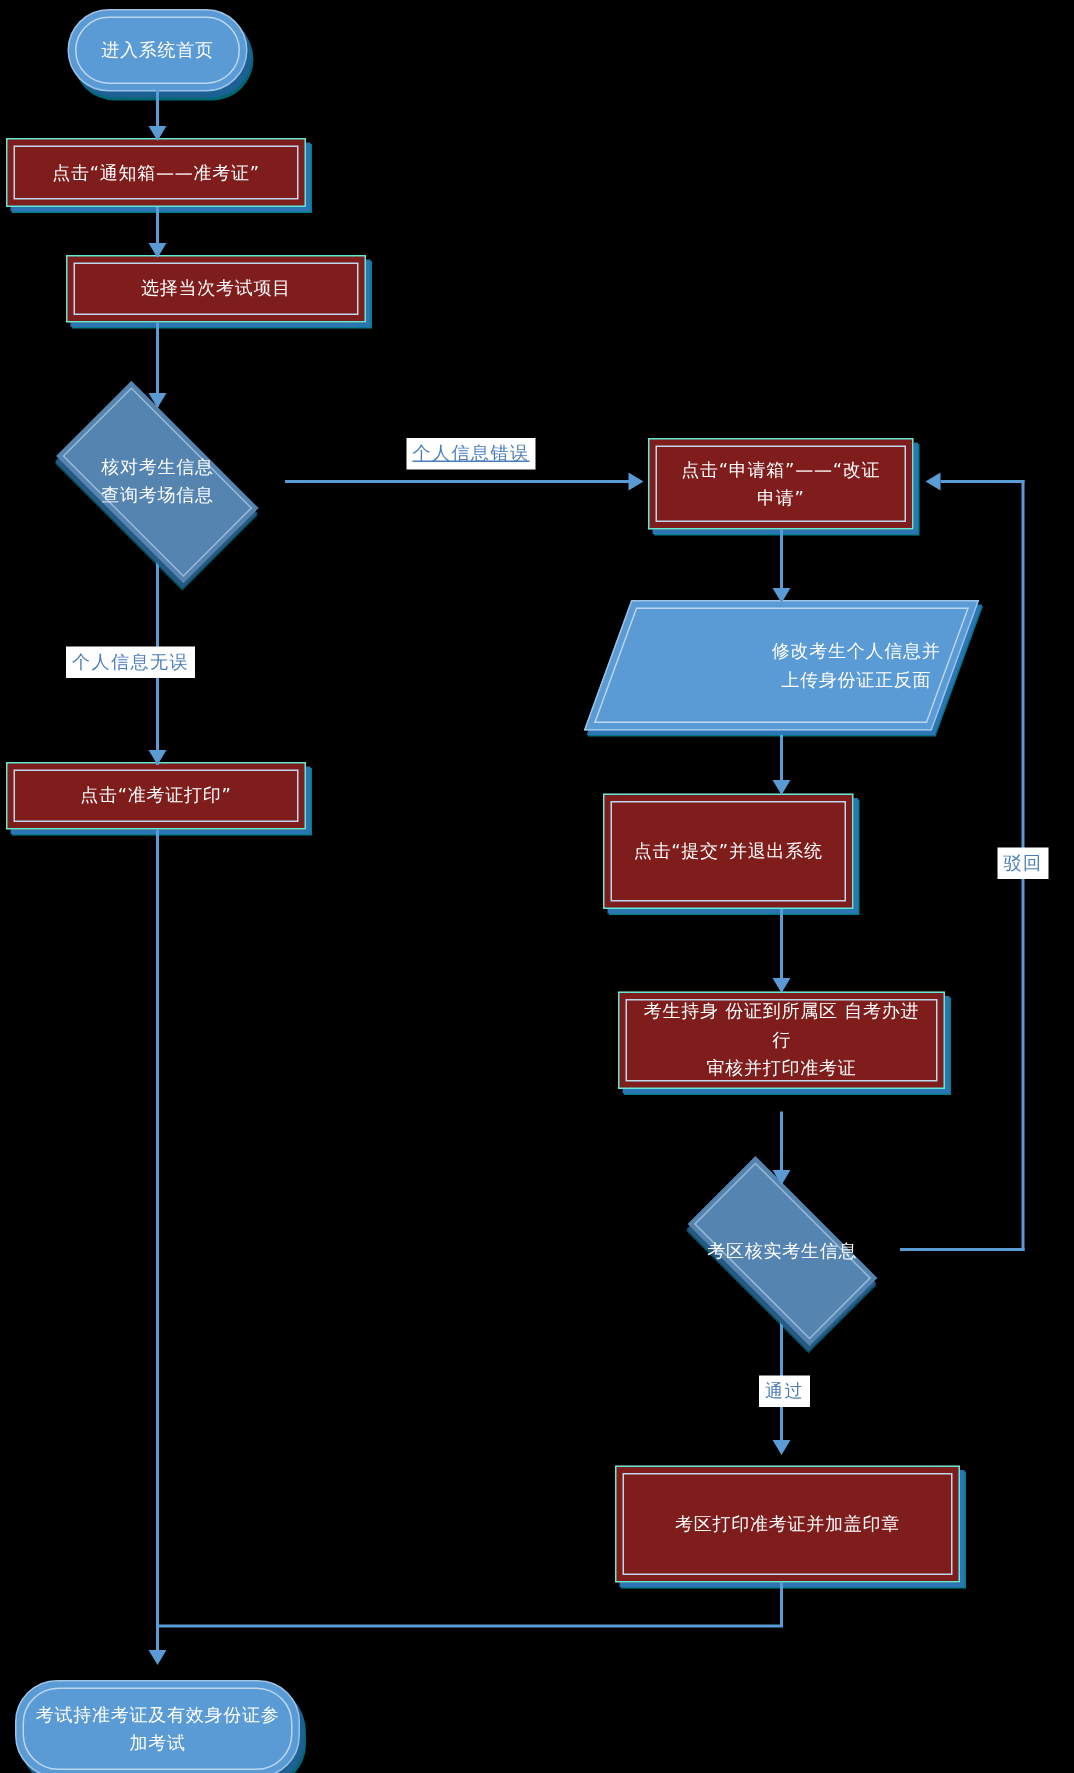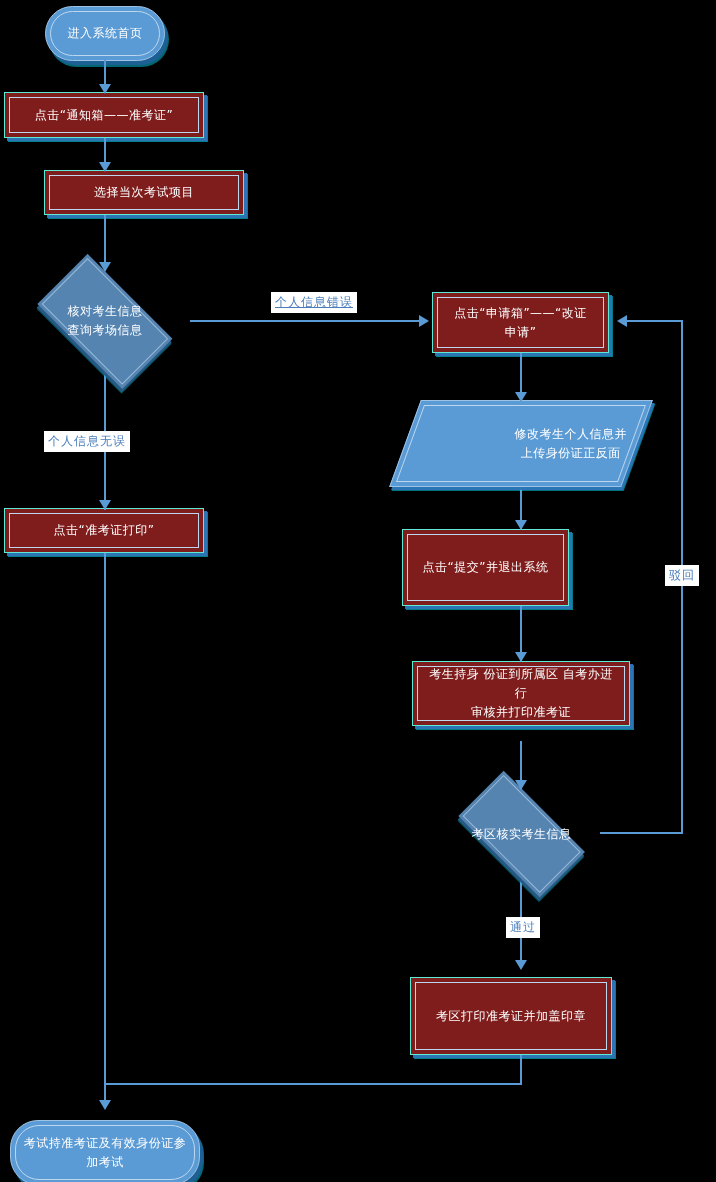--- a/index.html
+++ b/index.html
@@ -245,21 +245,21 @@
   <div class="node proc" style="left:412px;top:661px;width:218px;height:65px;">
     <span class="lbl">考生持身 份证到所属区 自考办进行
 审核并打印准考证</span>
   </div>
 
   <div class="node dec" style="left:440px;top:789px;width:163px;height:91px;">
     <div class="rot"></div>
     <span class="lbl">考区核实考生信息</span>
   </div>
 
-  <div class="node proc" style="left:410px;top:977px;width:202px;height:78px;">
+  <div class="node proc" style="left:410px;top:977px;width:230px;height:78px;">
     <span class="lbl">考区打印准考证并加盖印章</span>
   </div>
 
   <div class="node term" style="left:10px;top:1120px;width:190px;height:65px;">
     <span class="lbl">考试持准考证及有效身份证参
 加考试</span>
   </div>
 
   <div class="edge-label" style="left:271px;top:292px;text-decoration:underline;">个人信息错误</div>
 

